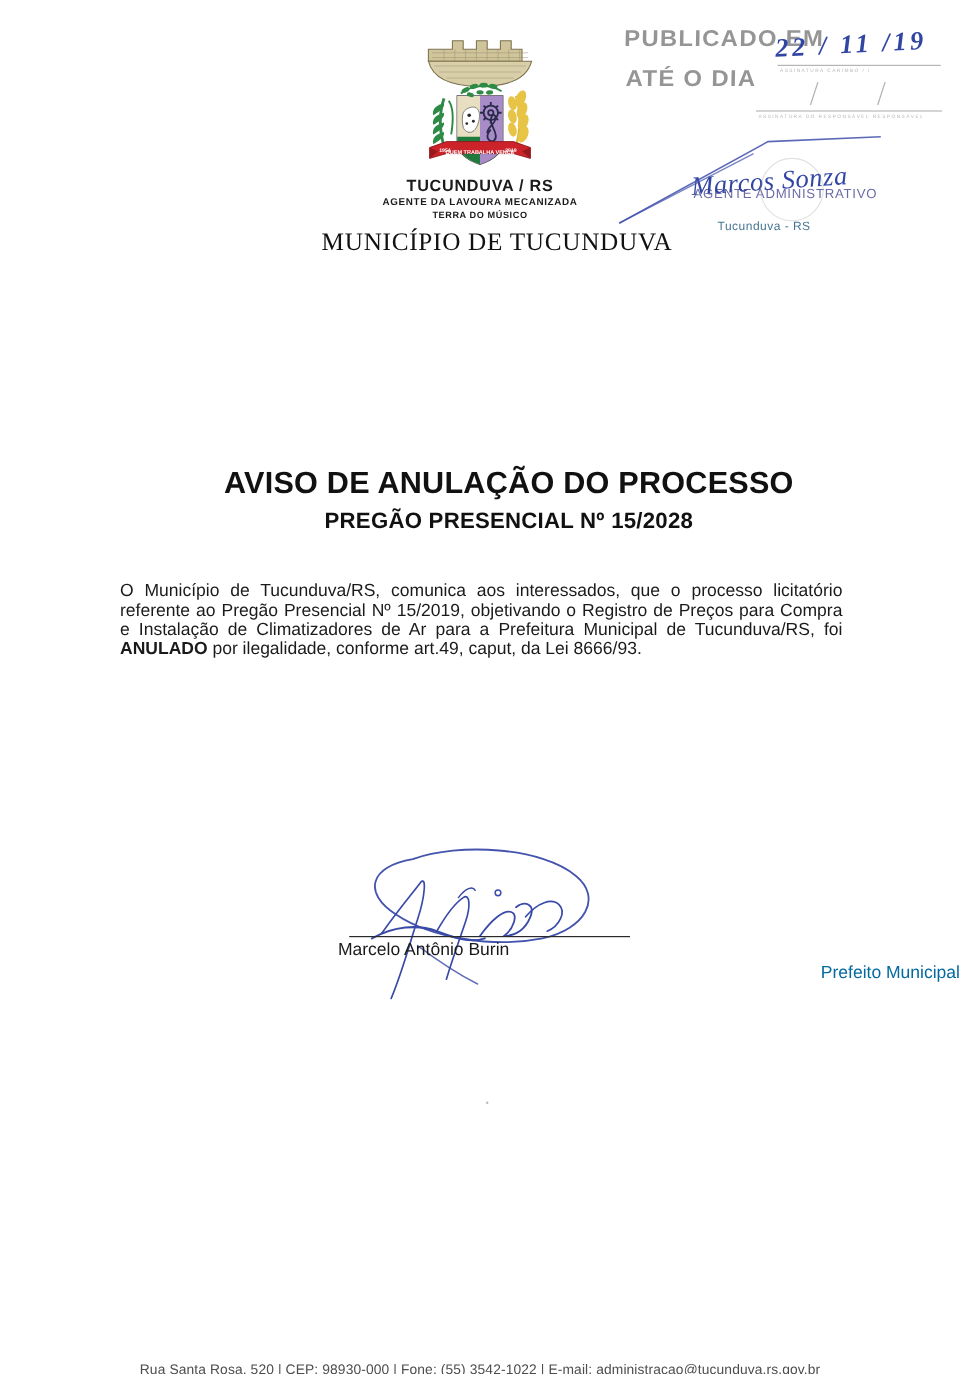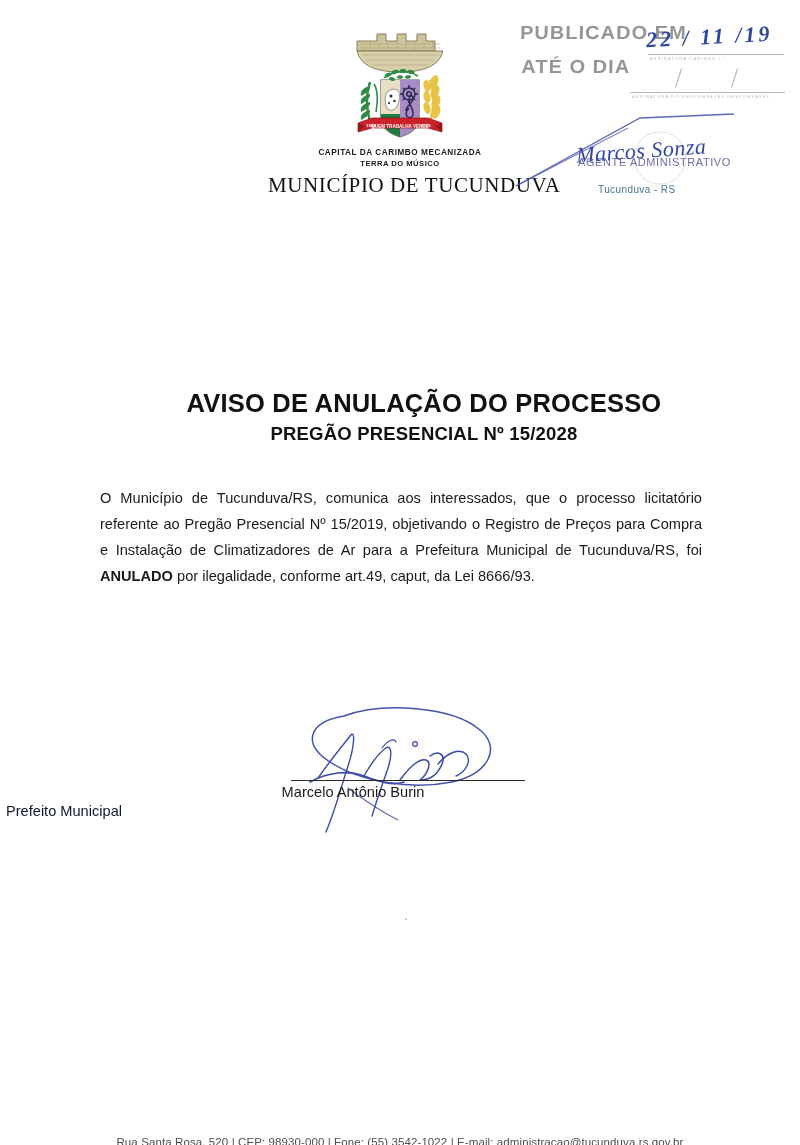--- a/index.html
+++ b/index.html
@@ -222,21 +222,21 @@
   
   .body-block {
     position: absolute;
     left: 100px;
     top: 485px;
     width: 602px;
   }
   .para {
     font-family: "Liberation Sans", sans-serif;
     font-size: 14.6px;
-    line-height: 26px;
+    line-height: 16px;
     text-align: justify;
     color: #1a1a1a;
     margin: 0 0 22px 0;
   }
   .para b { font-weight: bold; }
   .para-date {
     margin-bottom: 0;
     text-align: left;
   }
 
@@ -270,24 +270,24 @@
     font-family: "Liberation Sans", sans-serif;
     font-size: 14.6px;
     color: #1a1a1a;
   }
   .sig-name span { margin-left: 6px; }
   .sig-role {
     position: absolute;
     left: 0;
     top: 103px;
     width: 800px;
-    text-align: left;
+    text-align: right;
     font-family: "Liberation Sans", sans-serif;
     font-size: 14.6px;
-    color: #0f172a;
+    color: #0369a1;
   }
   .sig-role span { margin-left: 6px; }
 
   .speck {
     position: absolute;
     width: 2px;
     height: 2px;
     background: #b9b9b9;
     border-radius: 50%;
   }
@@ -410,21 +410,22 @@
       <g>
         <path d="M10 95 L24 90 L80 90 L94 95 L94 104 L80 100 L24 100 L10 104 z" fill="#cc2229" stroke="#8d1419" stroke-width="0.7"></path>
         <path d="M10 95 L17 98 L10 104 z" fill="#97181d"></path>
         <path d="M94 95 L87 98 L94 104 z" fill="#97181d"></path>
         <text x="18" y="99" font-family="Liberation Sans, sans-serif" font-size="4.3" font-weight="bold" fill="#ffffff">1954</text>
         <text x="52" y="100" font-family="Liberation Sans, sans-serif" font-size="4.6" font-weight="bold" fill="#ffffff" text-anchor="middle">QUEM TRABALHA VENCE</text>
         <text x="73" y="99" font-family="Liberation Sans, sans-serif" font-size="4.3" font-weight="bold" fill="#ffffff">2019</text>
       </g>
     </svg>
 
-    <div class="crest-sub1">CAPITAL DA CARIMBO MECANIZADA</div>
+    <div class="crest-city">TUCUNDUVA / RS</div>
+    <div class="crest-sub1">AGENTE DA LAVOURA MECANIZADA</div>
     <div class="crest-sub2">TERRA DO MÚSICO</div>
     <div class="muni-line">MUNICÍPIO DE TUCUNDUVA</div>
   </div>
 
   <div class="stamp-area">
     <div class="stamp-text stamp-pub">PUBLICADO EM</div>
     <div class="stamp-text stamp-ate">ATÉ O DIA</div>
 
     <div class="hand-date">22 / 11 /19</div>
 

